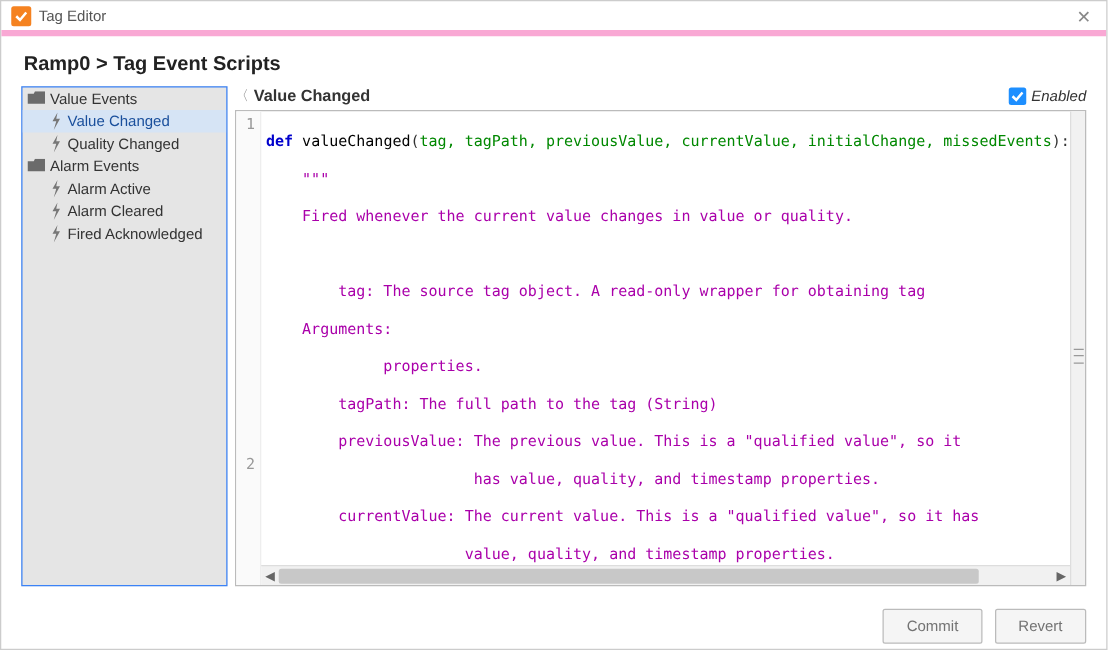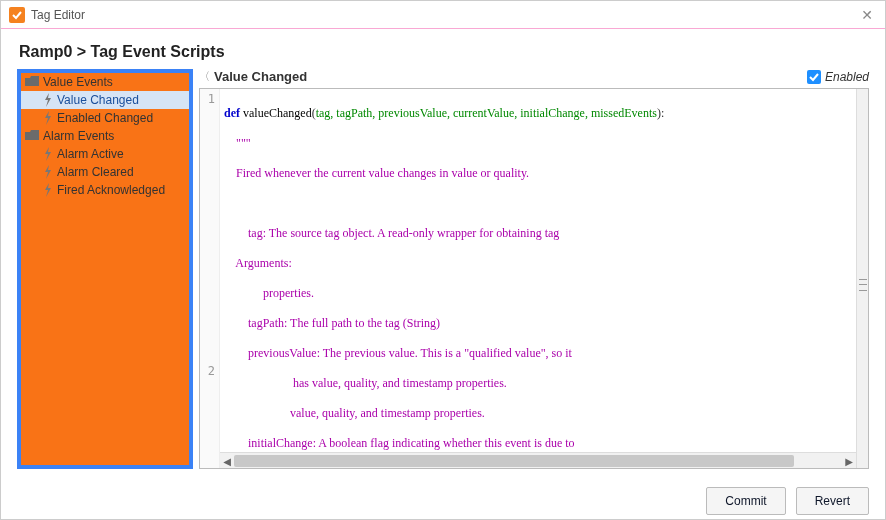--- a/index.html
+++ b/index.html
@@ -1,57 +1,57 @@
 <!DOCTYPE html>
 <html><head>
 <meta charset="utf-8">
 <style>
 * { box-sizing: border-box; margin: 0; padding: 0; }
 body { font-family: "Segoe UI", Tahoma, sans-serif; font-size: 12px; background: #fff; color: #333; width: 886px; height: 520px; overflow: hidden; border: 1px solid #ccc; }
-.titlebar { display: flex; align-items: center; height: 28px; padding: 0 8px; border-bottom: 1px solid #f9a8d4; }
+.titlebar { display: flex; align-items: center; height: 28px; padding: 0 8px; border-bottom: 5px solid #f9a8d4; }
 .titlebar .app-icon { width: 16px; height: 16px; background: #f58220; border-radius: 2px; display: flex; align-items: center; justify-content: center; margin-right: 6px; }
 .titlebar .app-icon svg { width: 10px; height: 10px; }
 .titlebar .title { flex: 1; color: #555; font-size: 12px; }
 .titlebar .close { width: 20px; text-align: center; color: #888; font-size: 14px; cursor: pointer; }
 .header-title { font-size: 16px; font-weight: bold; padding: 14px 36px 8px 18px; color: #222; }
 .main { display: flex; padding: 0 16px 10px 16px; height: 410px; }
-.tree-panel { width: 176px; border: 4px solid #3b82f6; background: #f97316; overflow: auto; }
+.tree-panel { width: 176px; border: 1px solid #3b82f6; background: #e5e5e5; overflow: auto; }
 .tree-group { }
 .tree-group-label { display: flex; align-items: center; padding: 2px 4px; cursor: pointer; }
 .tree-item { display: flex; align-items: center; padding: 2px 4px 2px 22px; cursor: pointer; color: #333; }
 .tree-item.selected { background: #d6e4f5; }
 .tree-item.selected .lbl { color: #1a4f9c; }
 .folder-icon { width: 14px; height: 12px; margin-right: 4px; display: inline-block; }
 .bolt-icon { width: 10px; height: 14px; margin-right: 4px; display: inline-flex; align-items: center; justify-content: center; color: #888; }
 .editor-wrap { flex: 1; margin-left: 6px; display: flex; flex-direction: column; }
 .editor-header { display: flex; align-items: center; padding-bottom: 4px; }
 .caret-back { color: #888; font-size: 11px; margin-right: 4px; cursor: pointer; }
 .editor-title { font-weight: bold; font-size: 13px; flex: 1; }
 .enabled-check { display: flex; align-items: center; font-style: italic; }
 .enabled-check .box { width: 14px; height: 14px; background: #1e8fff; border-radius: 2px; display: inline-flex; align-items: center; justify-content: center; margin-right: 4px; }
 .enabled-check .box svg { width: 10px; height: 10px; }
 .code-container { flex: 1; border: 1px solid #bbb; display: flex; overflow: hidden; position: relative; }
 .gutter { width: 20px; background: #fafafa; border-right: 1px solid #eee; text-align: right; padding: 2px 4px 0 0; font-family: "Consolas", monospace; font-size: 12px; color: #999; }
 .gutter div { height: 16px; line-height: 16px; }
 .code-area { flex: 1; font-family: "Consolas", monospace; font-size: 12px; padding: 2px 0 0 4px; overflow: auto; white-space: pre; position: relative; }
-.code-line { height: 16px; line-height: 16px; font-family: Liberation Serif, serif; }
+.code-line { height: 16px; line-height: 16px; }
 .kw { color: #0000cc; font-weight: bold; }
 .fn { color: #000; }
 .str { color: #aa00aa; }
 .par { color: #008800; }
 .hscroll { position: absolute; bottom: 0; left: 20px; right: 12px; height: 16px; background: #f1f1f1; border-top: 1px solid #ddd; }
 .hscroll .thumb { position: absolute; left: 14px; top: 2px; height: 12px; width: 560px; background: #c8c8c8; border-radius: 2px; }
 .hscroll .arrow { position: absolute; top: 0; width: 14px; height: 16px; display: flex; align-items: center; justify-content: center; color: #666; font-size: 10px; }
 .hscroll .arrow.left { left: 0; }
 .hscroll .arrow.right { right: 0; }
 .vscroll { width: 12px; background: #f1f1f1; border-left: 1px solid #ddd; position: relative; }
 .vscroll .grip { position: absolute; top: 50%; left: 2px; width: 8px; height: 12px; display: flex; flex-direction: column; justify-content: space-between; }
 .vscroll .grip span { height: 1px; background: #999; }
 .footer { display: flex; justify-content: flex-end; padding: 8px 16px; gap: 10px; }
-.footer button { padding: 6px 18px; border: 1px solid #bbb; background: #f5f5f5; font-size: 12px; border-radius: 2px; cursor: pointer; color: #0f172a; }
+.footer button { padding: 6px 18px; border: 1px solid #bbb; background: #f5f5f5; font-size: 12px; border-radius: 2px; cursor: pointer; color: #737373; }
 </style>
 </head>
 <body>
 
 <div class="titlebar">
   <span class="app-icon">
     <svg viewBox="0 0 10 10">
         <path d="M1 5 L4 8 L9 2" stroke="#fff" stroke-width="2" fill="none"></path>
       </svg>
   </span>
@@ -79,21 +79,21 @@
             </svg>
         </span>
         <span class="lbl">Value Changed</span>
       </div>
       <div class="tree-item">
         <span class="bolt-icon">
           <svg viewBox="0 0 8 14" width="8" height="14">
               <path d="M5 0 L1 7 L4 7 L2 14 L7 5 L4 5 Z" fill="#777"></path>
             </svg>
         </span>
-        <span class="lbl">Enabled Changed</span>
+        <span class="lbl">Quality Changed</span>
       </div>
     </div>
     <div class="tree-group">
       <div class="tree-group-label">
         <span class="folder-icon">
           <svg viewBox="0 0 14 12">
               <path d="M0 2 L5 2 L6 0 L14 0 L14 10 L0 10 Z" fill="#6b6b6b"></path>
             </svg>
         </span>
         <span class="lbl">Alarm Events</span>
@@ -163,20 +163,21 @@
 <div class="code-line"><span class="kw">def</span><span class="fn"> valueChanged</span><span>(</span><span class="par">tag, tagPath, previousValue, currentValue, initialChange, missedEvents</span><span>):</span></div>
 <div class="code-line"><span class="str">    """</span></div>
 <div class="code-line"><span class="str">    Fired whenever the current value changes in value or quality.</span></div>
 <div class="code-line"><span class="str"></span></div>
 <div class="code-line"><span class="str">        tag: The source tag object. A read-only wrapper for obtaining tag</span></div>
 <div class="code-line"><span class="str">    Arguments:</span></div>
 <div class="code-line"><span class="str">             properties.</span></div>
 <div class="code-line"><span class="str">        tagPath: The full path to the tag (String)</span></div>
 <div class="code-line"><span class="str">        previousValue: The previous value. This is a "qualified value", so it</span></div>
 <div class="code-line"><span class="str">                       has value, quality, and timestamp properties.</span></div>
+<div class="code-line"><span class="str">        currentValue: The current value. This is a "qualified value", so it has</span></div>
 <div class="code-line"><span class="str">                      value, quality, and timestamp properties.</span></div>
 <div class="code-line"><span class="str">        initialChange: A boolean flag indicating whether this event is due to</span></div>
 
 
 
 
 
       </div>
       <div class="vscroll">
         <div class="grip">

